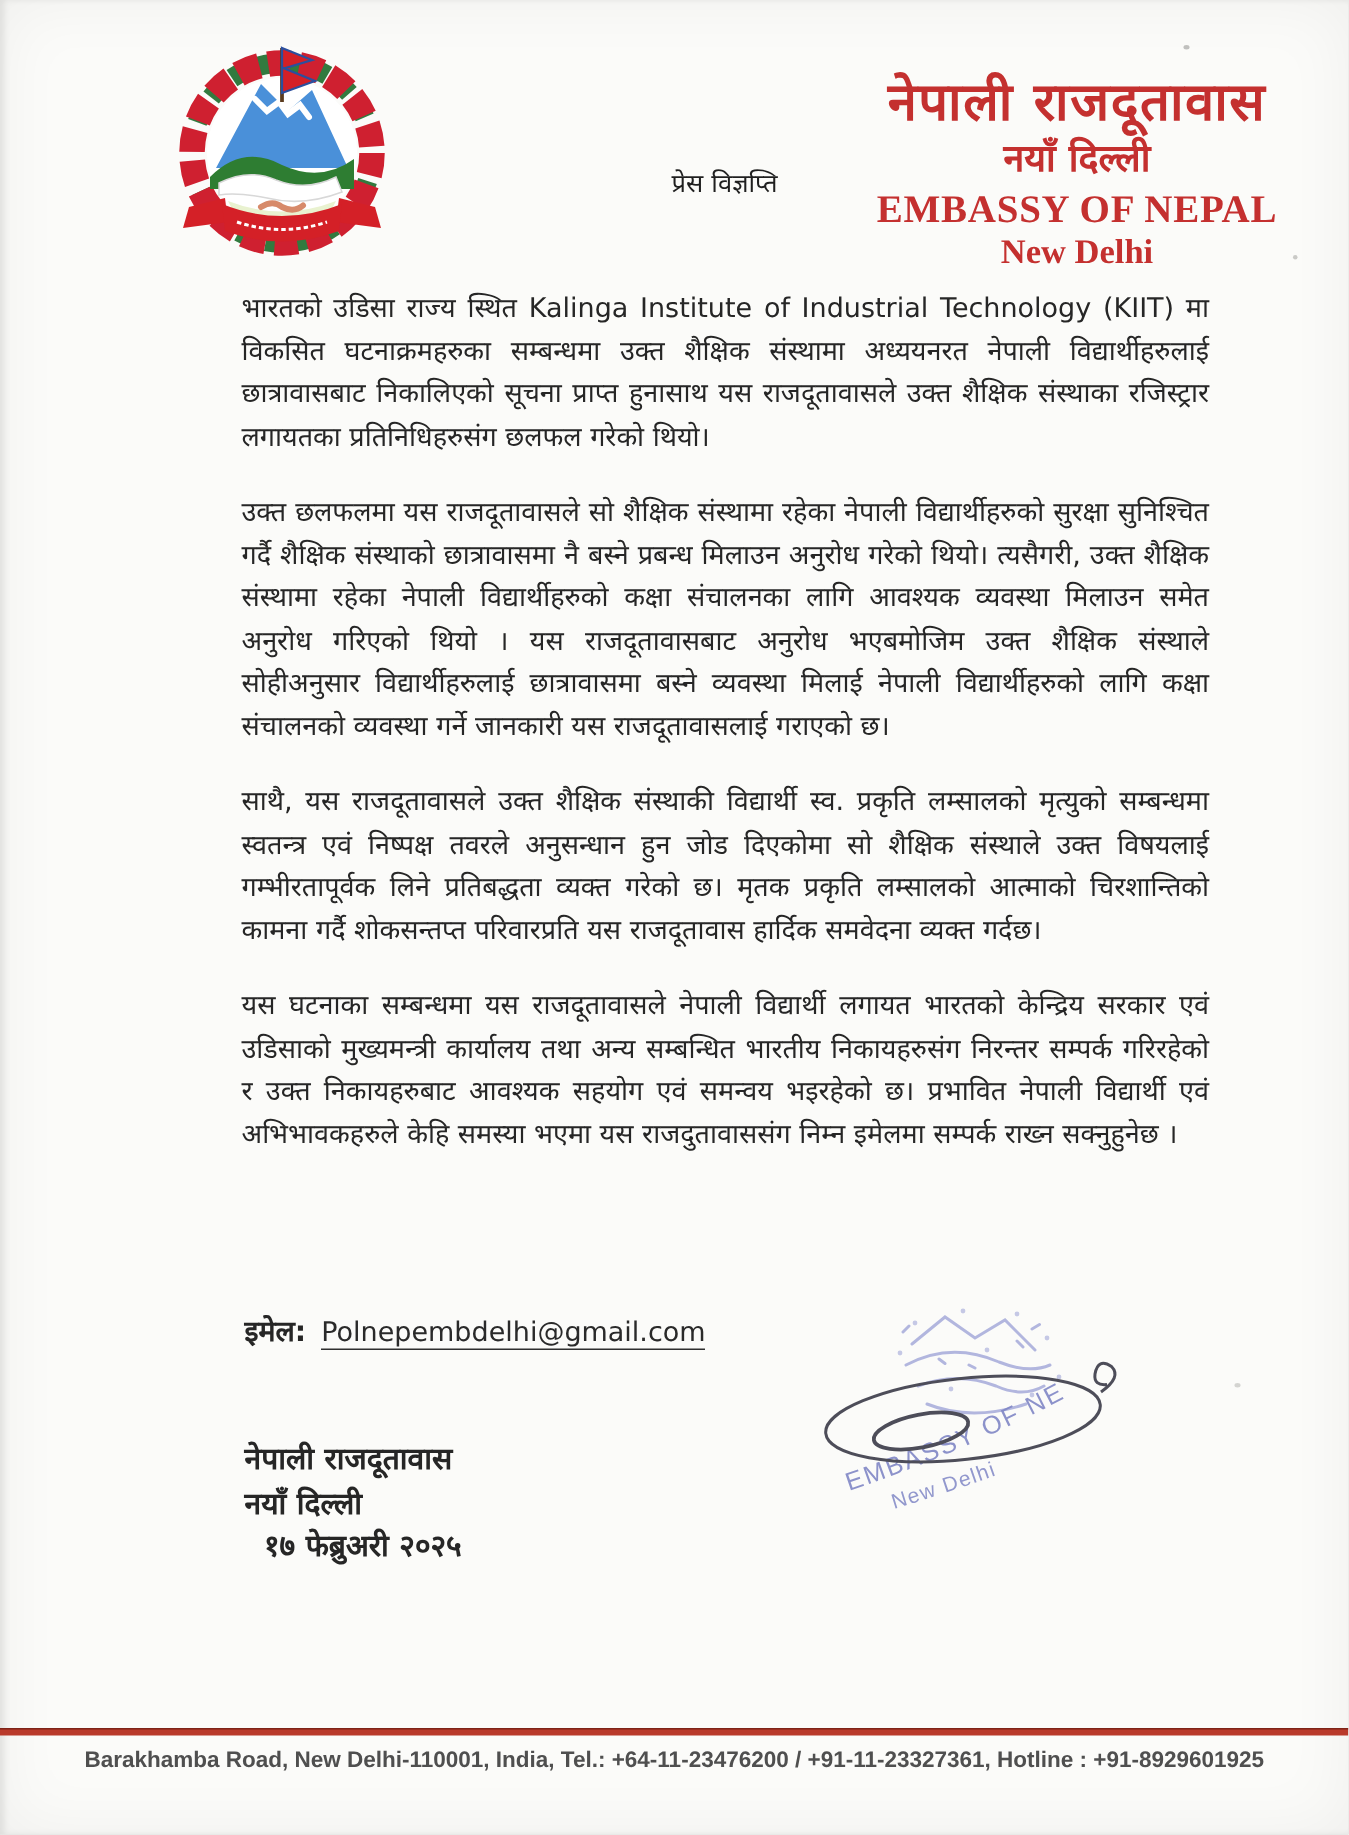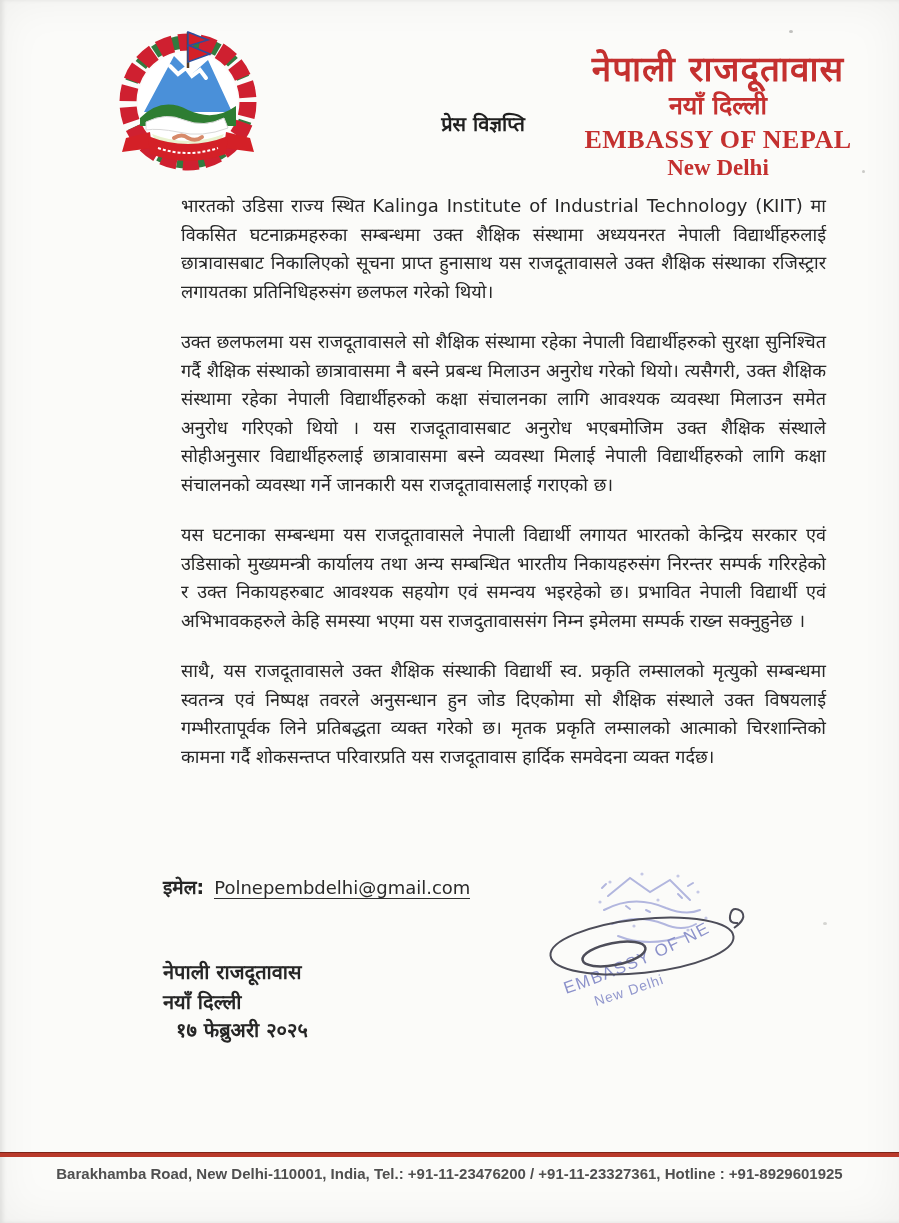--- a/index.html
+++ b/index.html
@@ -10,34 +10,34 @@
     background:#fbfbf9;
     box-shadow:inset 0 0 45px rgba(0,0,0,0.05), inset 3px 0 4px rgba(0,0,0,0.08);
     overflow:hidden;
     font-family:"DejaVu Sans",sans-serif;
     color:#262626;
   }
   
   .logo-wrap{position:absolute;left:112px;top:26px;width:152px;height:150px;}
   .press-label{
     position:absolute;left:398px;top:110px;width:170px;
-    text-align:center;font-size:20px;font-weight:700;color:#1f1f1f;
+    text-align:center;font-size:17px;font-weight:400;color:#1f1f1f;
   }
   .red-head{
     position:absolute;left:548px;top:50px;width:340px;
     text-align:center;color:#c4302f;line-height:1.12;
   }
   .red-head .np-name{font-size:35px;font-weight:700;letter-spacing:1px;}
   .red-head .np-city{font-size:25px;font-weight:700;margin-top:3px;}
   .red-head .en-name{font-family:"Liberation Serif","DejaVu Serif",serif;font-size:26px;font-weight:700;margin-top:5px;letter-spacing:.5px;}
   .red-head .en-city{font-family:"Liberation Serif","DejaVu Serif",serif;font-size:23px;font-weight:700;margin-top:1px;}
   
   .letter-body{
     position:absolute;left:161px;top:192px;width:645px;
-    font-size:18px;line-height:28.5px;text-align:justify;margin-left:20px;
+    font-size:18px;line-height:28.5px;text-align:justify;
   }
   .letter-body p{margin:0 0 22px 0;}
   
   .contact-email{position:absolute;left:163px;top:874px;font-size:19px;}
   .contact-email .lbl{font-weight:700;margin-right:10px;}
   .email-link{color:#2a2a2a;text-decoration:none;border-bottom:1.5px solid #2f2f2f;font-size:18px;text-align:center;}
   .hotline{position:absolute;left:163px;top:916px;font-size:19px;font-weight:600;letter-spacing:.5px;}
   .sig-org{position:absolute;left:163px;top:958px;font-size:20px;font-weight:600;}
   .sig-city{position:absolute;left:163px;top:988px;font-size:20px;font-weight:600;}
   .sig-date{position:absolute;left:176px;top:1016px;font-size:20px;font-weight:600;}
@@ -92,22 +92,22 @@
   <div class="red-head">
     <div class="np-name">नेपाली राजदूतावास</div>
     <div class="np-city">नयाँ दिल्ली</div>
     <div class="en-name">EMBASSY OF NEPAL</div>
     <div class="en-city">New Delhi</div>
   </div>
 
   <div class="letter-body">
     <p>भारतको उडिसा राज्य स्थित Kalinga Institute of Industrial Technology (KIIT) मा विकसित घटनाक्रमहरुका सम्बन्धमा उक्त शैक्षिक संस्थामा अध्ययनरत नेपाली विद्यार्थीहरुलाई छात्रावासबाट निकालिएको सूचना प्राप्त हुनासाथ यस राजदूतावासले उक्त शैक्षिक संस्थाका रजिस्ट्रार लगायतका प्रतिनिधिहरुसंग छलफल गरेको थियो।</p>
     <p>उक्त छलफलमा यस राजदूतावासले सो शैक्षिक संस्थामा रहेका नेपाली विद्यार्थीहरुको सुरक्षा सुनिश्चित गर्दै शैक्षिक संस्थाको छात्रावासमा नै बस्ने प्रबन्ध मिलाउन अनुरोध गरेको थियो। त्यसैगरी, उक्त शैक्षिक संस्थामा रहेका नेपाली विद्यार्थीहरुको कक्षा संचालनका लागि आवश्यक व्यवस्था मिलाउन समेत अनुरोध गरिएको थियो । यस राजदूतावासबाट अनुरोध भएबमोजिम उक्त शैक्षिक संस्थाले सोहीअनुसार विद्यार्थीहरुलाई छात्रावासमा बस्ने व्यवस्था मिलाई नेपाली विद्यार्थीहरुको लागि कक्षा संचालनको व्यवस्था गर्ने जानकारी यस राजदूतावासलाई गराएको छ।</p>
+    <p>साथै, यस राजदूतावासले उक्त शैक्षिक संस्थाकी विद्यार्थी स्व. प्रकृति लम्सालको मृत्युको सम्बन्धमा स्वतन्त्र एवं निष्पक्ष तवरले अनुसन्धान हुन जोड दिएकोमा सो शैक्षिक संस्थाले उक्त विषयलाई गम्भीरतापूर्वक लिने प्रतिबद्धता व्यक्त गरेको छ। मृतक प्रकृति लम्सालको आत्माको चिरशान्तिको कामना गर्दै शोकसन्तप्त परिवारप्रति यस राजदूतावास हार्दिक समवेदना व्यक्त गर्दछ।</p>
     <p>यस घटनाका सम्बन्धमा यस राजदूतावासले नेपाली विद्यार्थी लगायत भारतको केन्द्रिय सरकार एवं उडिसाको मुख्यमन्त्री कार्यालय तथा अन्य सम्बन्धित भारतीय निकायहरुसंग निरन्तर सम्पर्क गरिरहेको र उक्त निकायहरुबाट आवश्यक सहयोग एवं समन्वय भइरहेको छ। प्रभावित नेपाली विद्यार्थी एवं अभिभावकहरुले केहि समस्या भएमा यस राजदुतावाससंग निम्न इमेलमा सम्पर्क राख्न सक्नुहुनेछ ।</p>
-    <p>साथै, यस राजदूतावासले उक्त शैक्षिक संस्थाकी विद्यार्थी स्व. प्रकृति लम्सालको मृत्युको सम्बन्धमा स्वतन्त्र एवं निष्पक्ष तवरले अनुसन्धान हुन जोड दिएकोमा सो शैक्षिक संस्थाले उक्त विषयलाई गम्भीरतापूर्वक लिने प्रतिबद्धता व्यक्त गरेको छ। मृतक प्रकृति लम्सालको आत्माको चिरशान्तिको कामना गर्दै शोकसन्तप्त परिवारप्रति यस राजदूतावास हार्दिक समवेदना व्यक्त गर्दछ।</p>
   </div>
 
   <div class="contact-email">
     <span class="lbl">इमेल:</span><a class="email-link" href="#">Polnepembdelhi@gmail.com</a>
   </div>
 
   <div class="sig-org">नेपाली राजदूतावास</div>
   <div class="sig-city">नयाँ दिल्ली</div>
   <div class="sig-date">१७ फेब्रुअरी २०२५</div>
 
@@ -147,19 +147,19 @@
       <g stroke="#4d4d59" fill="none">
         <ellipse cx="104" cy="80" rx="92" ry="27" transform="rotate(-6 104 80)" stroke-width="2"></ellipse>
         <ellipse cx="76" cy="88" rx="32" ry="11" transform="rotate(-11 76 88)" stroke-width="2.5"></ellipse>
         <path d="M196,62 q 14,-10 7,-17 q -9,-6 -11,5 q -1,8 8,7" stroke-width="2"></path>
       </g>
     </svg>
   </div>
 
   <div class="footer-rule"></div>
   <div class="footer-text">
-    <div>Barakhamba Road, New Delhi-110001, India, Tel.: +91-11-23476200 / +91-11-23327361, Hotline : +91-8929601925</div>
+    <div>Barakhamba Road, New Delhi-110001, India, Tel.: +64-11-23476200 / +91-11-23327361, Hotline : +91-8929601925</div>
   </div>
 
   <div class="speck" style="left:789px;top:30px;width:4px;height:3px;opacity:.6"></div>
   <div class="speck" style="left:862px;top:170px;width:3px;height:3px;opacity:.5"></div>
   <div class="speck" style="left:823px;top:922px;width:4px;height:3px;opacity:.4"></div>
 </div>
 
 </body></html>

